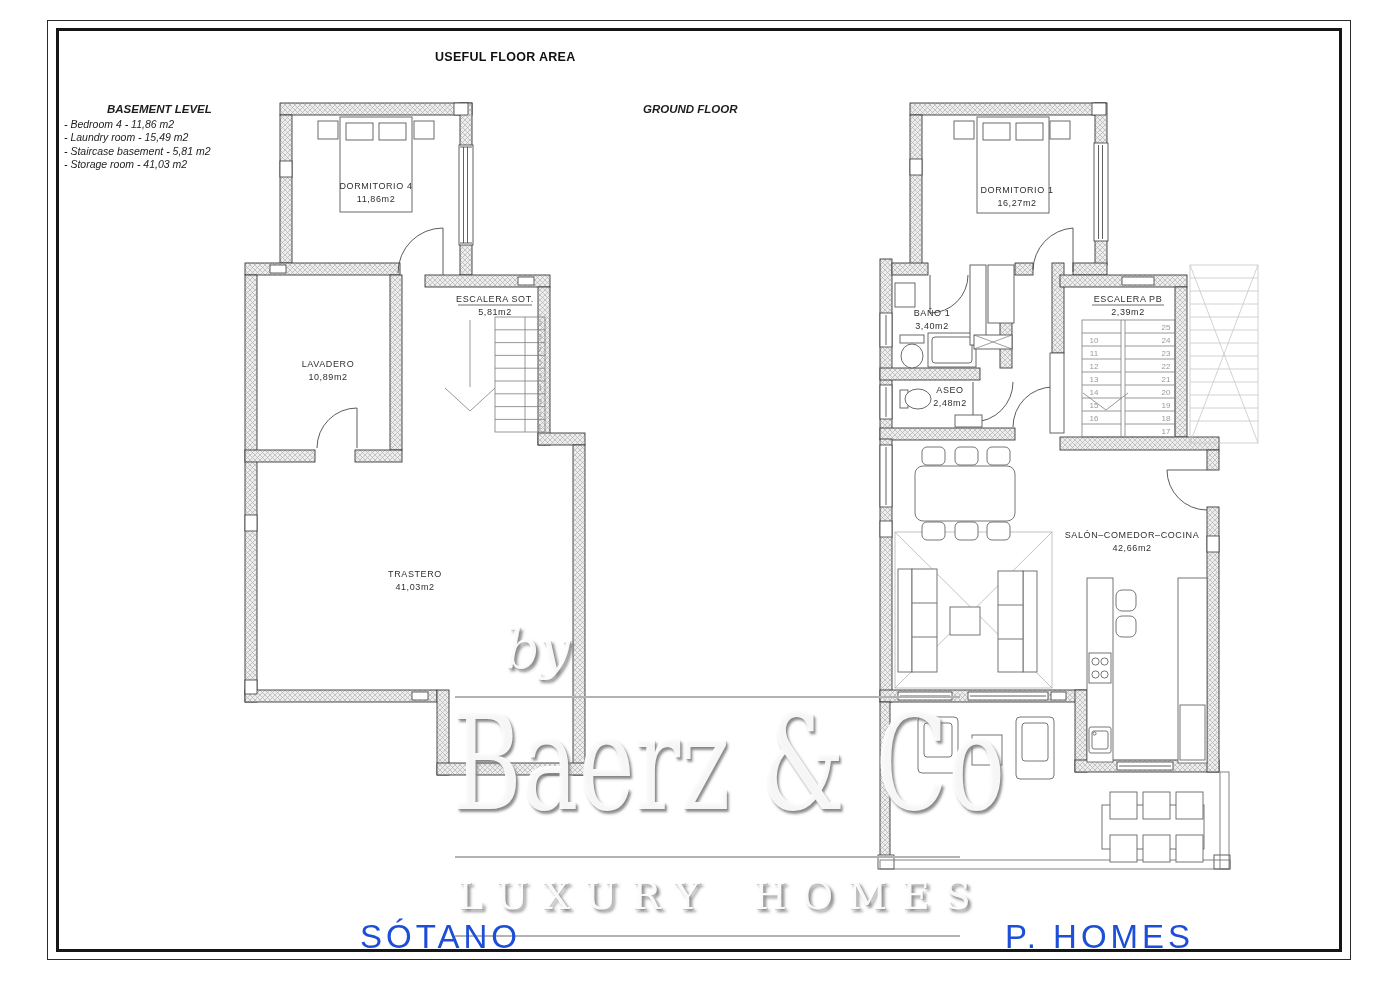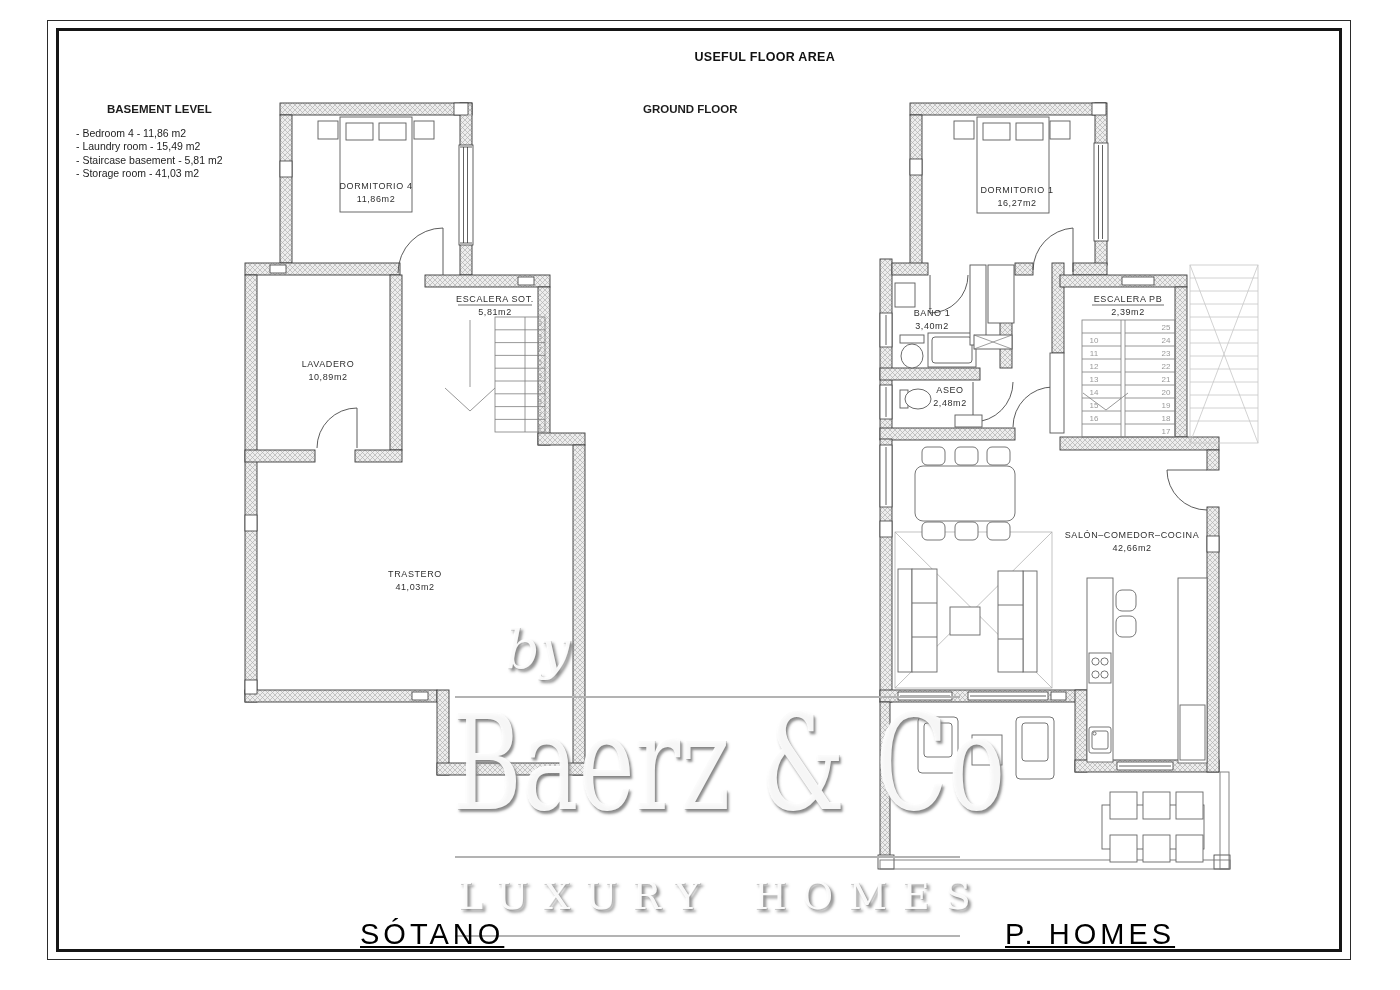--- a/index.html
+++ b/index.html
@@ -2,46 +2,46 @@
 <html><head>
 <meta charset="utf-8">
 <style>
   html,body { margin:0; padding:0; background:#fff; }
   .sheet { position:relative; width:1400px; height:990px; background:#ffffff;
            font-family:"Liberation Sans", sans-serif; overflow:hidden; }
   .frame-outer { position:absolute; left:47px; top:20px; width:1304px; height:940px;
                  border:1.5px solid #2b2b2b; box-sizing:border-box; }
   .frame-inner { position:absolute; left:56px; top:28px; width:1286px; height:924px;
                  border:3px solid #161616; box-sizing:border-box; }
-  .page-title { position:absolute; left:435px; top:50px; width:400px; text-align:right;
+  .page-title { position:absolute; left:435px; top:50px; width:400px; text-align:left;
                 font-size:12.5px; font-weight:bold; color:#111; letter-spacing:.3px; }
-  .legend { position:absolute; font-size:10.5px; color:#1d1d1d; }
+  .legend { position:absolute; font-size:10.5px; color:#1d1d1d;font-style:italic; }
   .legend .legend-title { font-weight:bold; font-size:11.5px; margin-bottom:3px; }
-  .legend ul { list-style:none; margin:12px; padding:0; }
+  .legend ul { list-style:none; margin:0; padding:0; }
   .legend li { line-height:13.4px; white-space:nowrap; }
   .legend-basement { left:64px; top:103px; }
   .legend-basement .legend-title { margin-left:43px; }
   .legend-ground { left:619px; top:103px; }
   .legend-ground .legend-title { margin-left:24px; }
   .plan-svg { position:absolute; }
   
   .wm { position:absolute; pointer-events:none;
         color:rgba(255,255,255,.93);
         text-shadow:3px 3px 3px rgba(125,125,125,.85), 1px 1px 0 rgba(170,170,170,.55); }
   .wm-by { left:505px; top:618px; font-family:"DejaVu Serif", serif; font-style:italic; font-size:54px; }
   .wm-brand { left:452px; top:686px; font-family:"DejaVu Serif", serif; font-size:132px;
               transform:scaleX(.72); transform-origin:left center; white-space:nowrap; }
   .wm-line { position:absolute; height:2px; background:#b3b3b3; pointer-events:none; }
   .wm-line1 { left:455px; top:696px; width:505px; }
   .wm-line2 { left:455px; top:856px; width:505px; }
   .wm-line3 { left:455px; top:935px; width:505px; }
   .wm-tagline { left:458px; top:874px; font-family:"DejaVu Serif", serif; font-size:38px;
                 letter-spacing:15px; word-spacing:12px; white-space:nowrap; }
   .floor-label { position:absolute; font-family:"Liberation Sans", sans-serif;
-                 font-size:29px; color:#000000; letter-spacing:4px; font-weight:400;text-decoration:underline; }
+                 font-size:33px; color:#1d4ed8; letter-spacing:4px; font-weight:400; }
   .floor-label-sotano { left:360px; top:918px; }
   .floor-label-pbaja  { left:1005px; top:918px; }
   svg text { font-family:"Liberation Sans", sans-serif; }
   .roomname { font-size:9px; fill:#2f2f2f; letter-spacing:.6px; }
   .stairnum { font-size:8px; fill:#9a9a9a; }
 </style>
 </head>
 <body>
 
 <div class="sheet">

